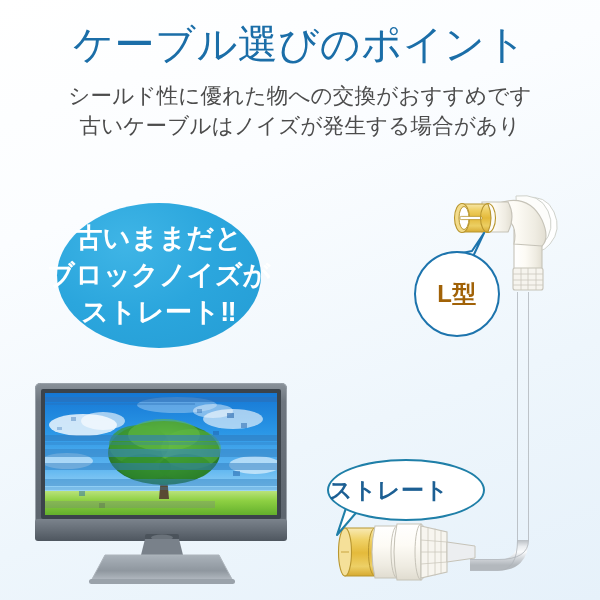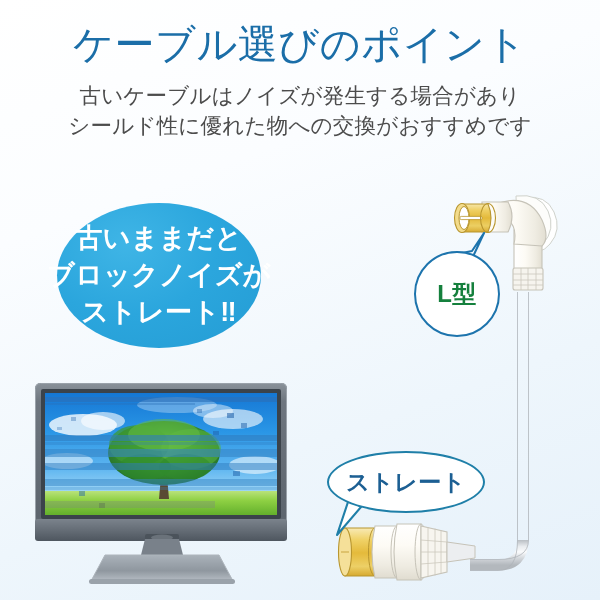--- a/index.html
+++ b/index.html
@@ -80,44 +80,44 @@
     width: 86px; height: 86px;
     border-radius: 50%;
     background: #ffffff;
     border: 2.1px solid #1d74ad;
     box-sizing: border-box;
     display: flex;
     align-items: center;
     justify-content: center;
   }
   #l-callout-label {
-    color: #15803d;
+    color: #a16207;
     font-size: 24px;
     font-weight: 700;
     letter-spacing: 0.5px;
     white-space: nowrap;
   }
 
   
   #s-callout {
     position: absolute;
     left: 327px; top: 443px;
     width: 160px; height: 76px;
   }
   #s-callout-ellipse {
     position: absolute;
-    left: 0; top: 8px;
+    left: 0; top: 16px;
     width: 158px; height: 62px;
     border-radius: 50%;
     background: #ffffff;
     border: 2.1px solid #1f7fa8;
     box-sizing: border-box;
     display: flex;
     align-items: center;
-    justify-content: center;
+    justify-content: flex-start;
   }
   #s-callout-label {
     color: #1c5f93;
     font-size: 23px;
     font-weight: 700;
     letter-spacing: 0.5px;
     white-space: nowrap;
   }
 
   
@@ -128,22 +128,22 @@
   #tv { position: absolute; left: 27px; top: 379px; width: 268px; height: 216px; }
 </style>
 </head>
 <body>
 
 <div id="stage">
 
   <div id="headline">
     <div id="title">ケーブル選びのポイント</div>
     <div id="subtitle">
+      <span class="sub-line">シールド性に優れた物への交換がおすすめです</span>
       <span class="sub-line">古いケーブルはノイズが発生する場合があり</span>
-      <span class="sub-line">シールド性に優れた物への交換がおすすめです</span>
     </div>
   </div>
 
   <svg id="cable" viewBox="0 0 600 600">
     <defs>
       <linearGradient id="cableVert" x1="0" y1="0" x2="1" y2="0">
         <stop offset="0%" stop-color="#b9bec3"></stop>
         <stop offset="26%" stop-color="#e9ecef"></stop>
         <stop offset="48%" stop-color="#fafbfc"></stop>
         <stop offset="74%" stop-color="#d2d6da"></stop>

